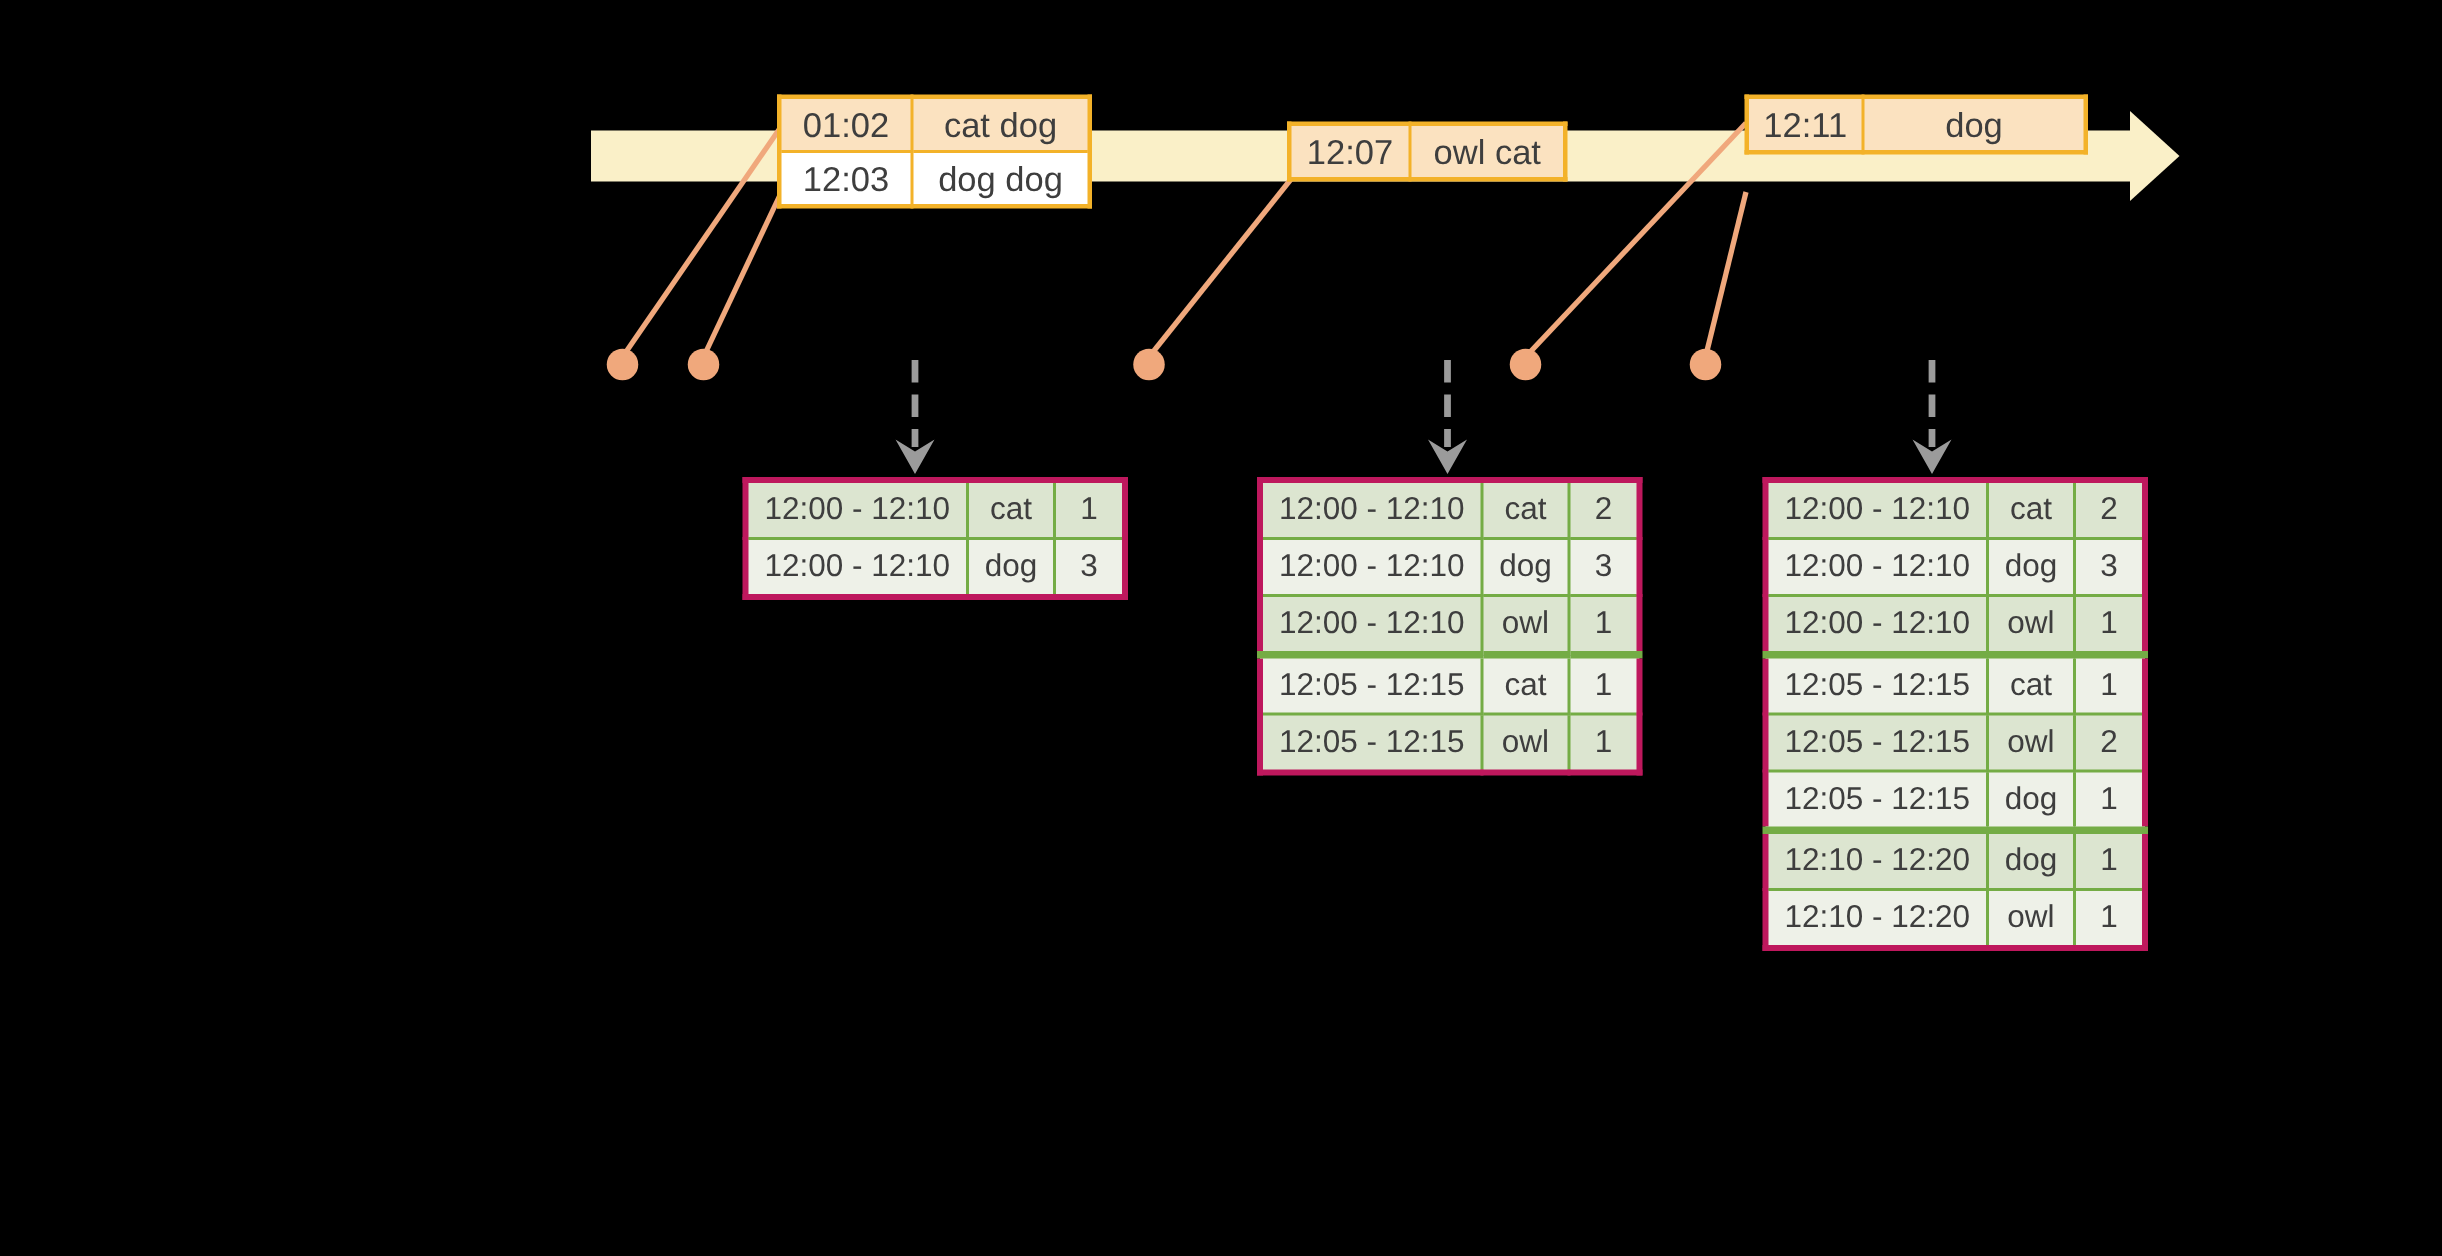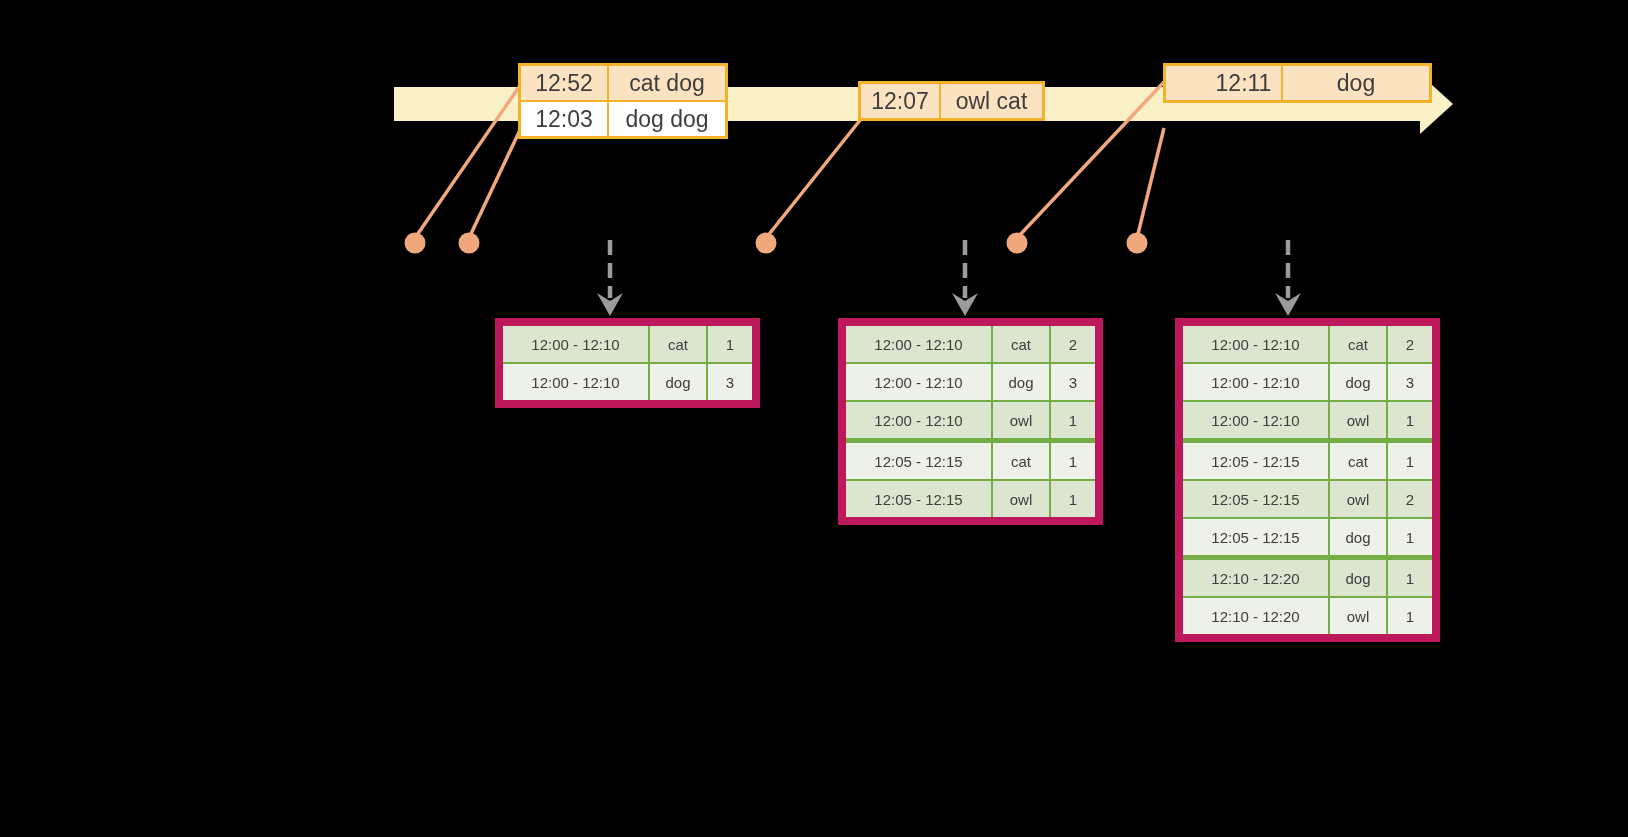--- a/index.html
+++ b/index.html
@@ -14,24 +14,24 @@
   
   .event-table{border:3px solid #F3B229;font-size:23px;}
   .event-table td{border:2px solid #F3B229;height:34px;padding:0;text-align:center;vertical-align:middle;}
   .event-table tr.er0 td{background:#FBE2C0;}
   .event-table tr.er1 td{background:#ffffff;}
   #event-t1{left:518px;top:63px;}
   #event-t1 .c-time{width:86px;} #event-t1 .c-words{width:116px;}
   #event-t2{left:858px;top:81px;}
   #event-t2 .c-time{width:78px;} #event-t2 .c-words{width:101px;margin-left:12px;}
   #event-t3{left:1163px;top:63px;}
-  #event-t3 .c-time{width:75px;padding-left:40px;} #event-t3 .c-words{width:146px;}
+  #event-t3 .c-time{width:75px;} #event-t3 .c-words{width:146px;}
 
   
-  .result-table{border:8px solid #be185d;font-size:15px;}
+  .result-table{border:4px solid #be185d;font-size:21px;}
   .result-table td{border:2px solid #74AC45;height:36px;padding:0;text-align:center;vertical-align:middle;}
   .result-table tr.rr0 td{background:#DCE5D0;}
   .result-table tr.rr1 td{background:#EEF1E8;}
   .result-table tr.group-start td{border-top:5px solid #74AC45;}
   .result-table .c-window{width:145px;}
   .result-table .c-word{width:56px;}
   .result-table .c-count{width:44px;}
   #result-t1{left:495px;top:318px;}
   #result-t2{left:838px;top:318px;}
   #result-t3{left:1175px;top:318px;}
@@ -69,21 +69,21 @@
     <g fill="#9B9B9B">
       <path d="M597,293 L610,316 L623,293 L610,301 Z"></path>
       <path d="M952,293 L965,316 L978,293 L965,301 Z"></path>
       <path d="M1275,293 L1288,316 L1301,293 L1288,301 Z"></path>
     </g>
   </svg>
 
   <table id="event-t1" class="event-table">
     <tbody>
         <tr class="er0">
-      <td class="c-time">12:52</td>
+      <td class="c-time">01:02</td>
       <td class="c-words">cat dog</td>
     </tr>
     <tr class="er1">
       <td class="c-time">12:03</td>
       <td class="c-words">dog dog</td>
     </tr>
   </tbody>
     </table>
 
   <table id="event-t2" class="event-table">

